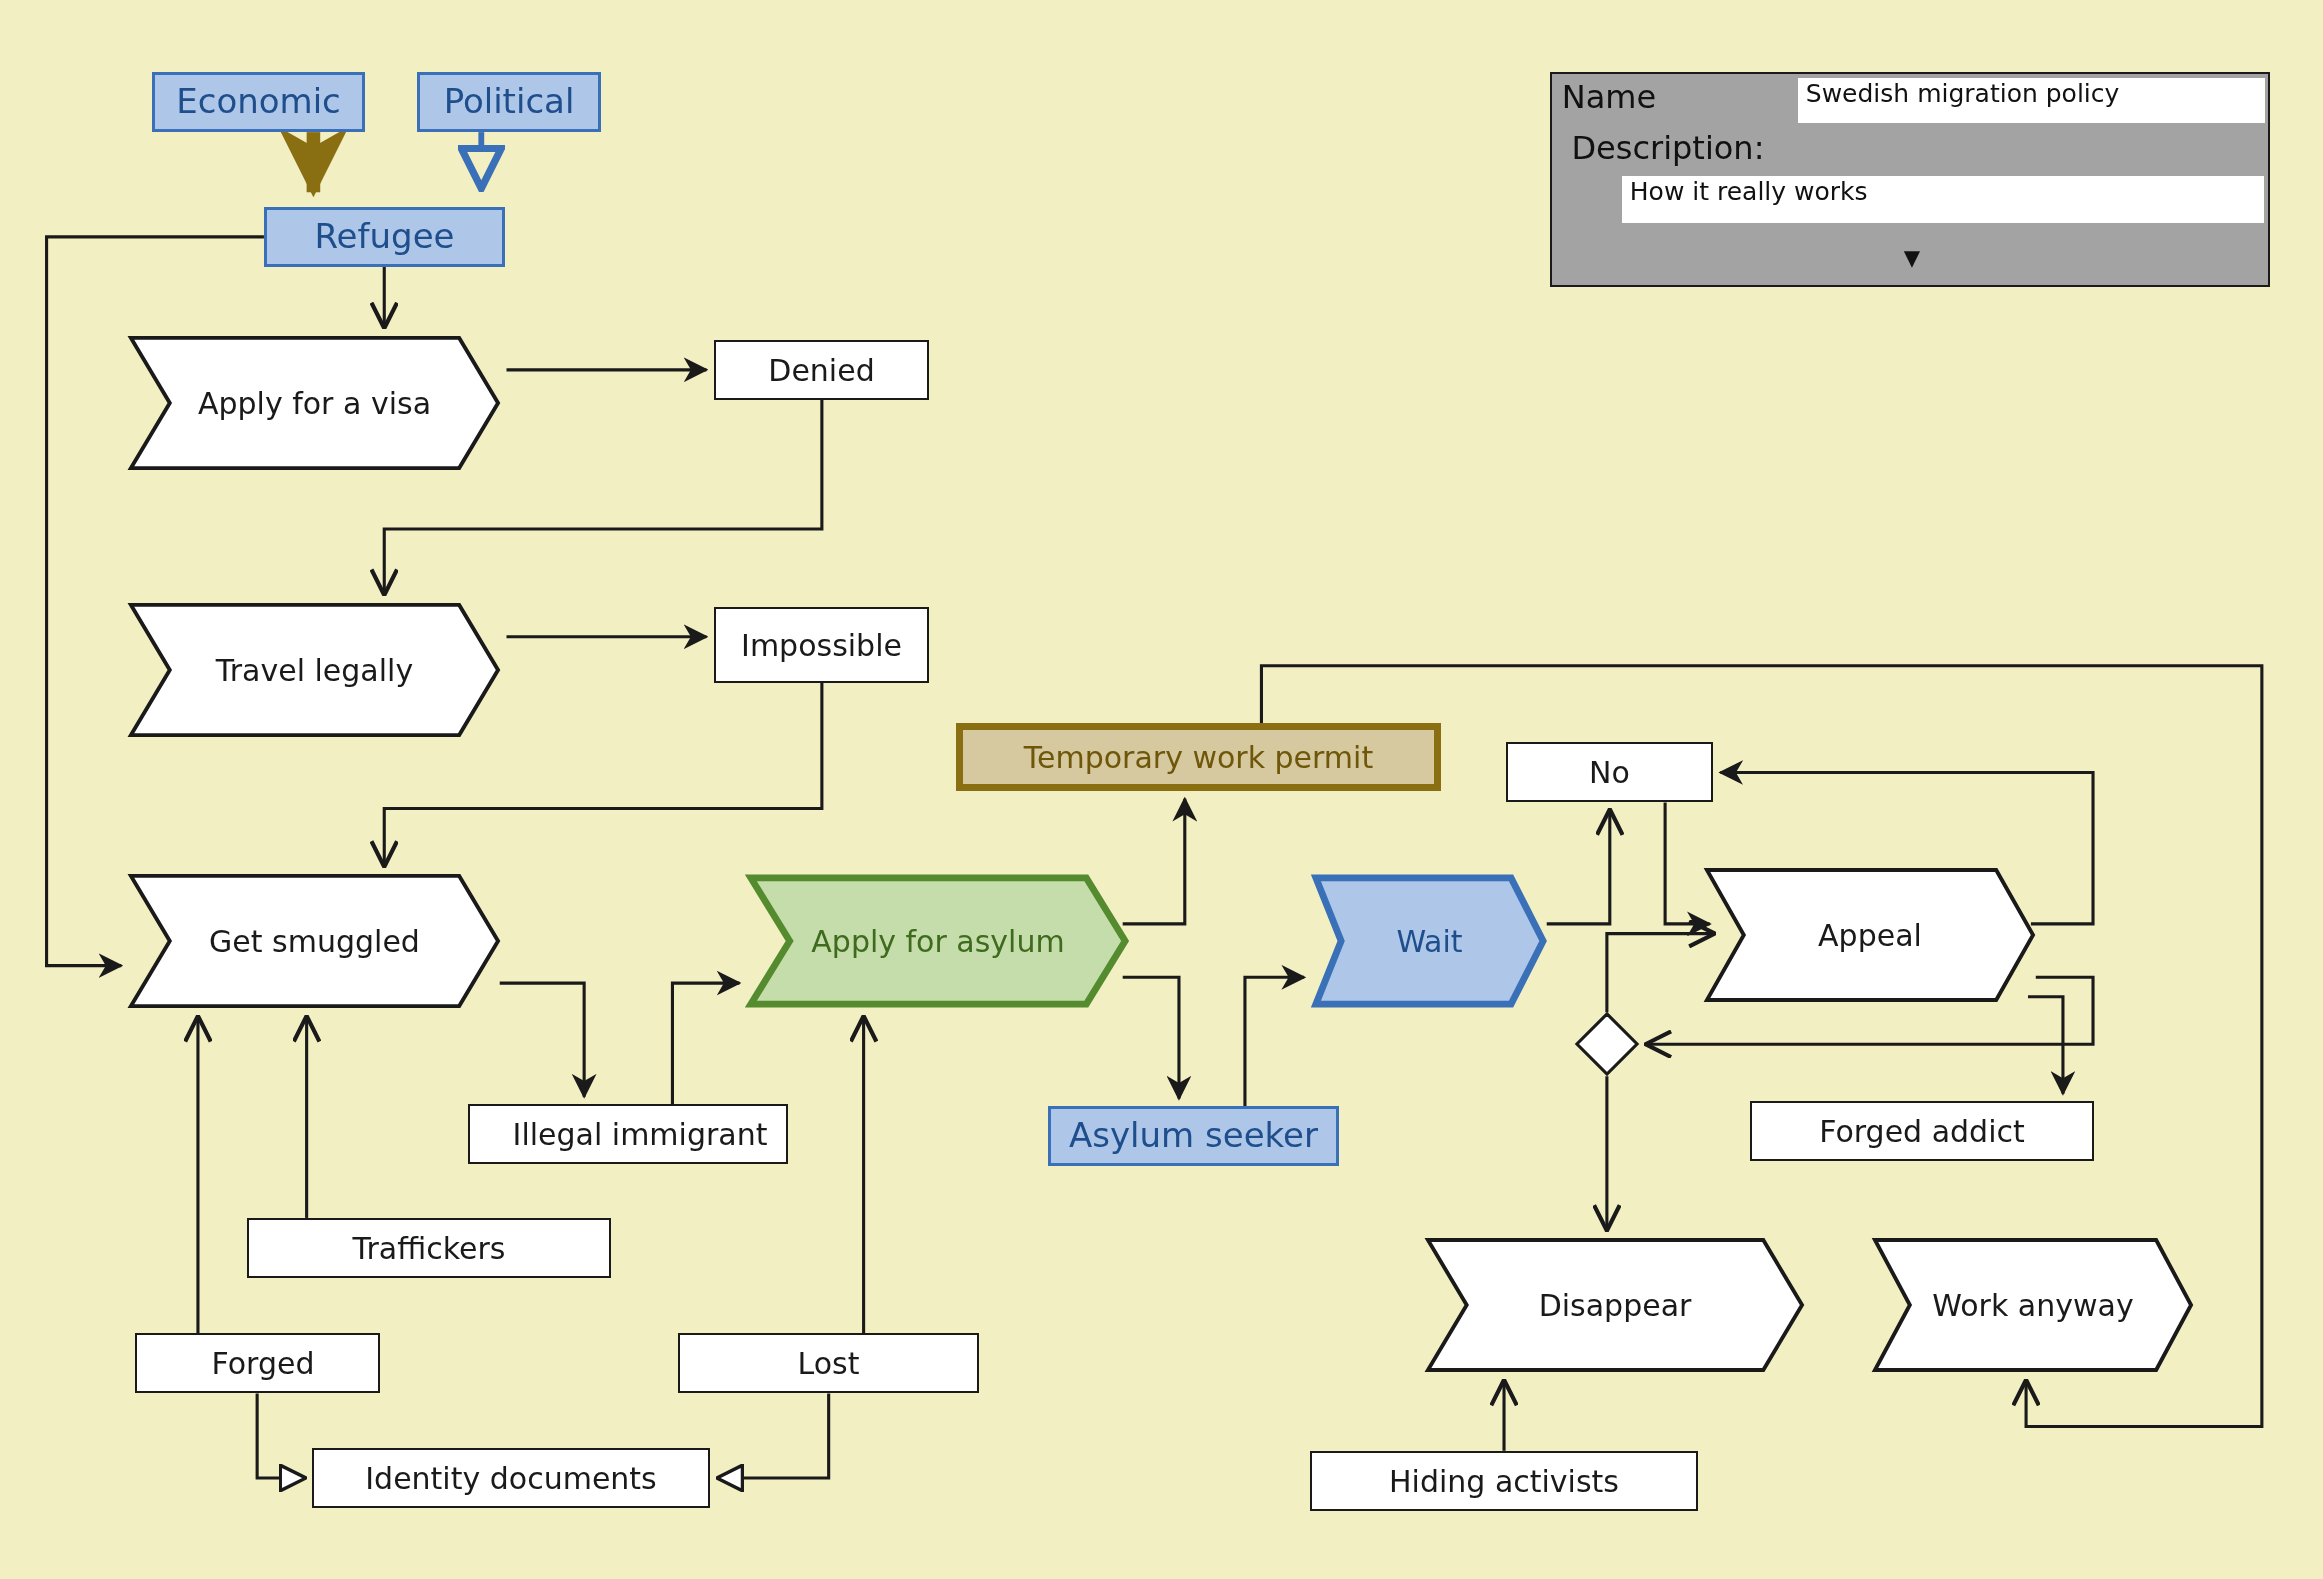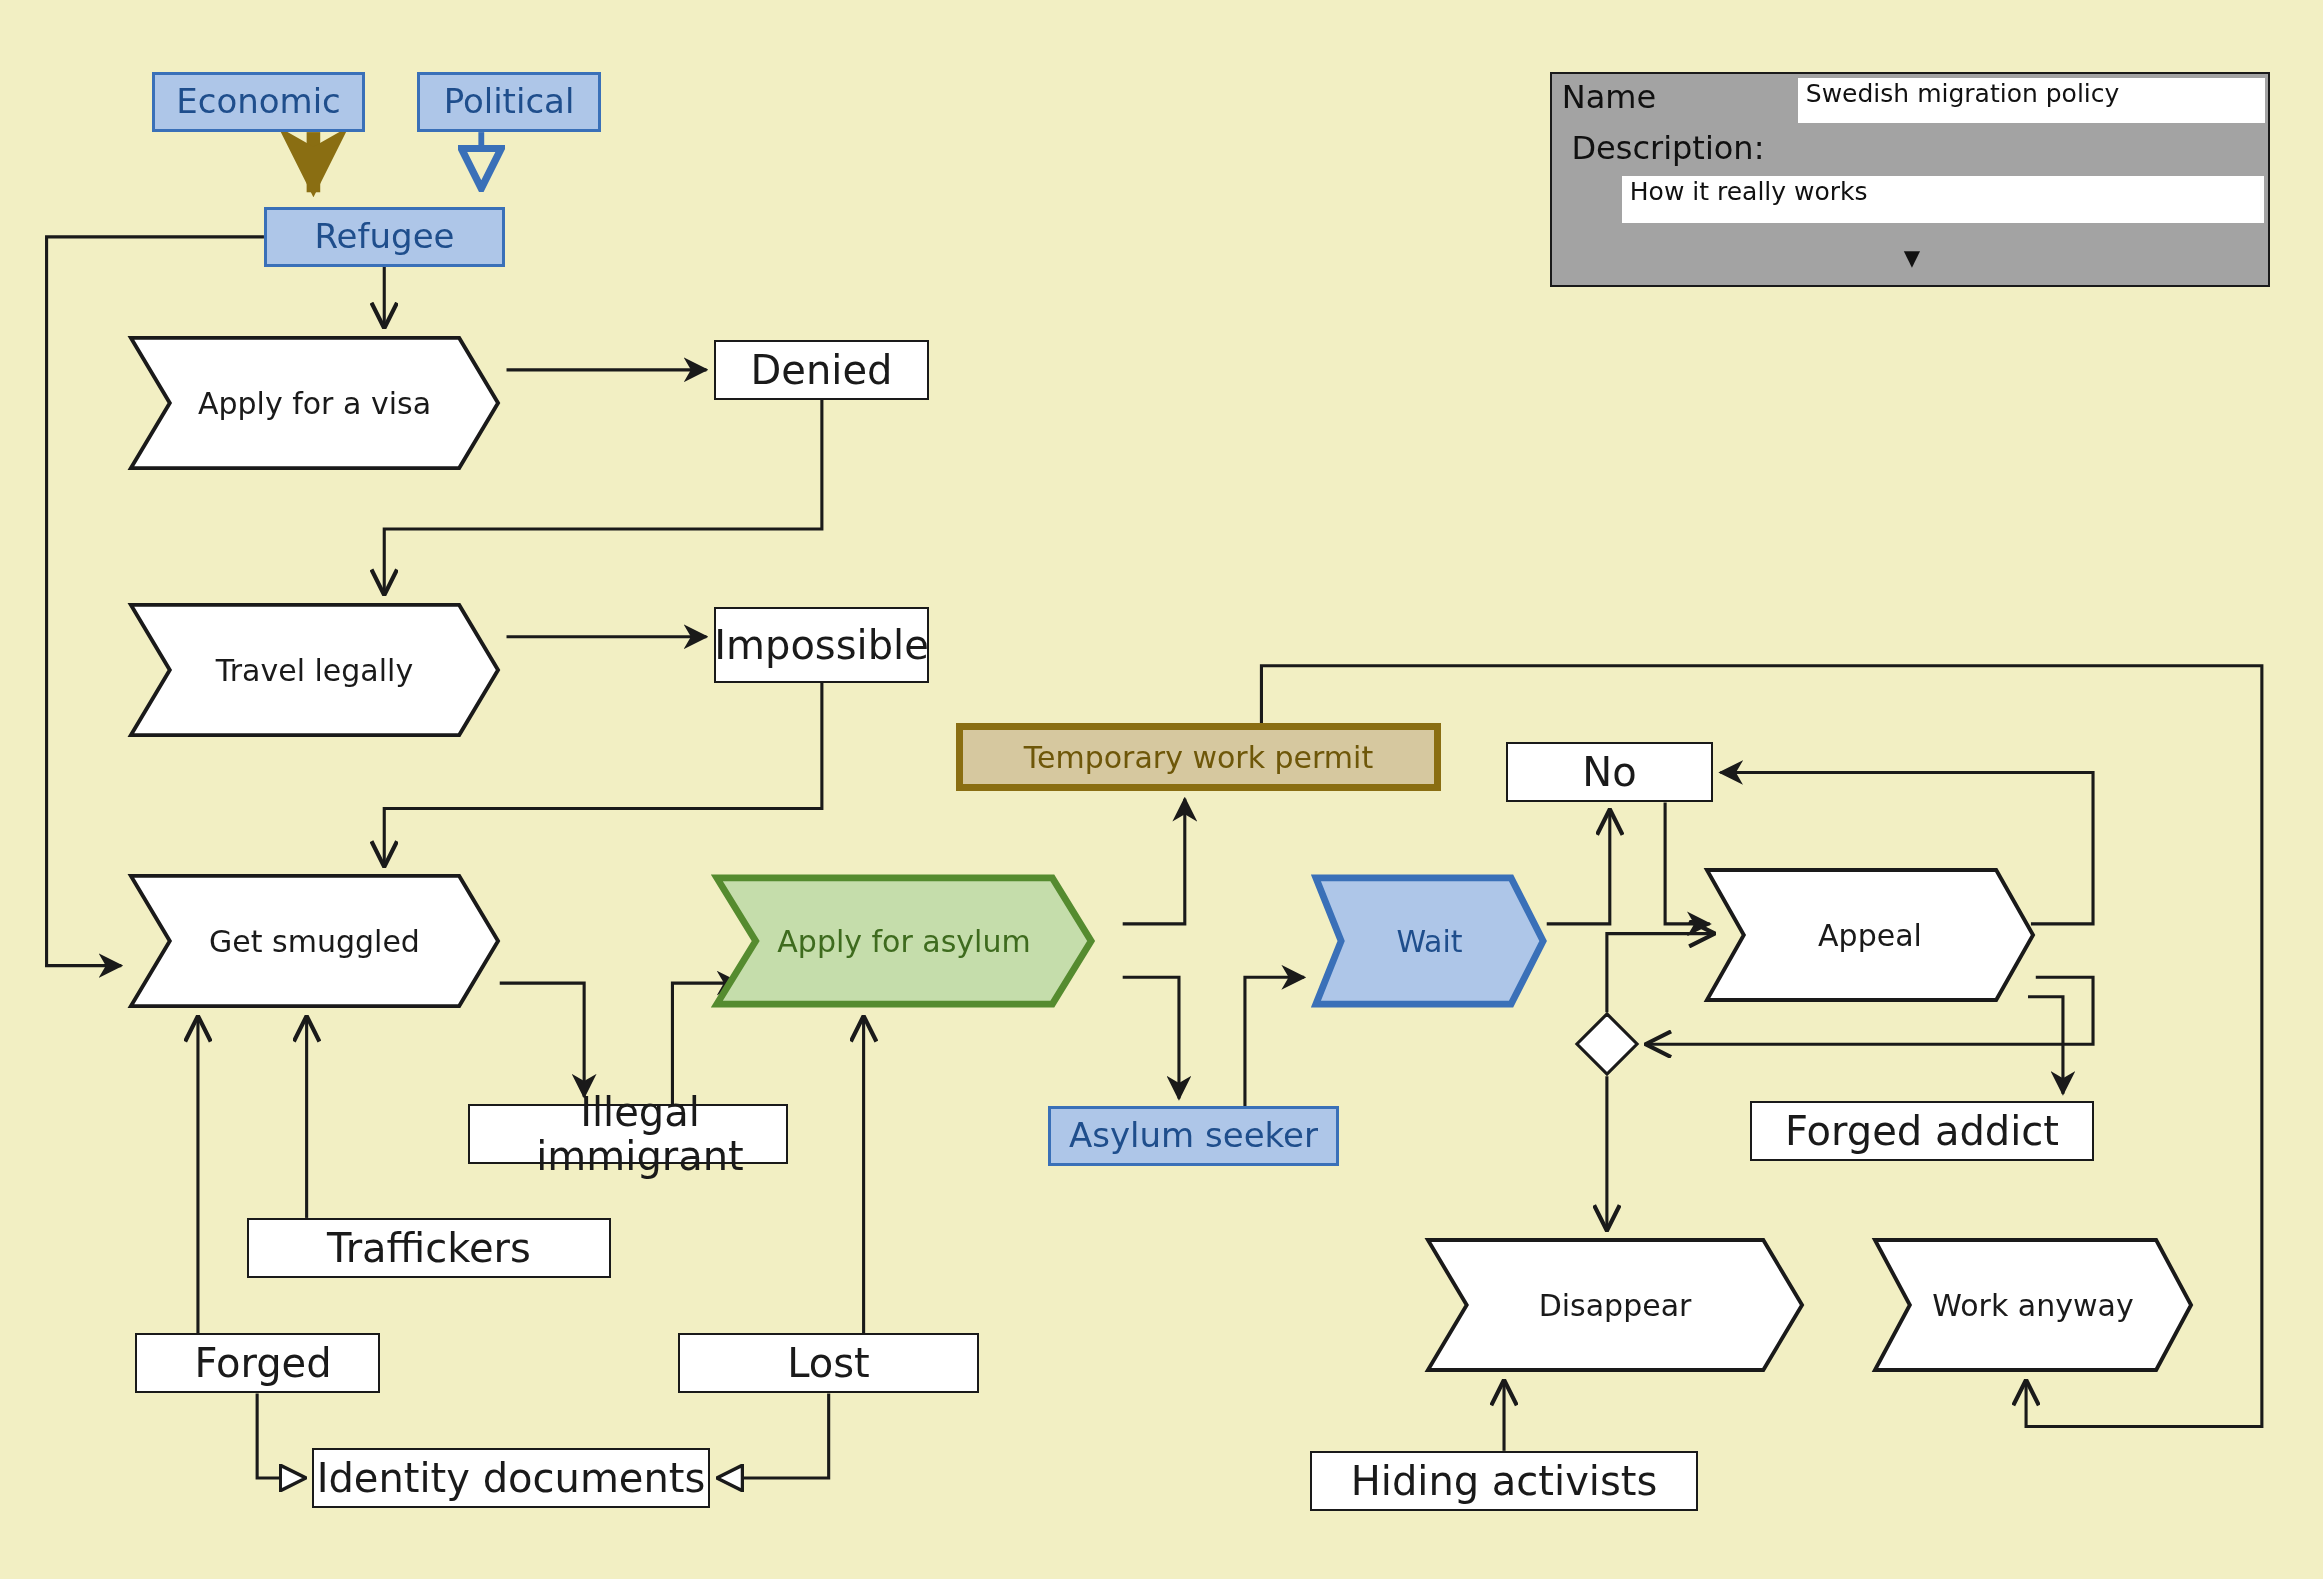--- a/index.html
+++ b/index.html
@@ -3,21 +3,21 @@
 <meta charset="utf-8">
 <style>
   html,body{margin:0;padding:0;background:#f0eec0;}
   body{font-family:"DejaVu Sans","Liberation Sans",sans-serif;}
   #stage{position:relative;width:2323px;height:1580px;background:#f2efc3;overflow:hidden;}
   #edges{position:absolute;left:0;top:0;width:2323px;height:1580px;}
   .node{position:absolute;box-sizing:border-box;display:flex;align-items:center;justify-content:center;text-align:center;line-height:1.1;}
   .node span{display:block;}
 
   
-  .rect{background:#ffffff;border:2.9px solid #1a1a1a;color:#1a1a1a;font-size:40px;}
+  .rect{background:#ffffff;border:2.9px solid #1a1a1a;color:#1a1a1a;font-size:30px;}
   .flagwrap{position:absolute;}
   .flagwrap svg{position:absolute;left:0;top:0;overflow:visible;}
   .flagwrap .lbl{position:absolute;left:0;top:0;width:100%;height:100%;
         display:flex;align-items:center;justify-content:center;font-size:30px;color:#1a1a1a;}
 
   
   .blue{background:#aec6e8;border:3.9px solid #3a70b8;color:#1f4e8c;font-size:34px;}
   
   .gold{background:#d6c89f;border:7.8px solid #8a6e12;color:#6e5709;font-size:30px;}
 
@@ -163,21 +163,21 @@
   </div>
 
   <div class="node rect" style="left:678px;top:1333px;width:301px;height:60px;">
     <span>Lost</span>
   </div>
 
   <div class="node rect" style="left:312px;top:1448px;width:398px;height:60px;justify-content:center;">
     <span>Identity documents</span>
   </div>
 
-  <div class="flagwrap" style="left:713px;top:873px;width:382px;height:136px;text-align:center;">
+  <div class="flagwrap" style="left:747px;top:873px;width:382px;height:136px;text-align:center;">
     <svg width="382" height="136" viewBox="0 0 394 140">
         <path d="M4,5 L350,5 L390,70 L350,135 L4,135 L44,70 Z" fill="#c5ddab" stroke="#558b2f" stroke-width="7"></path>
       </svg>
     <div class="lbl" style="color:#3e6b1e;">Apply for asylum</div>
   </div>
 
   <div class="node gold" style="left:956px;top:723px;width:485px;height:68px;">
     <span>Temporary work permit</span>
   </div>
 

